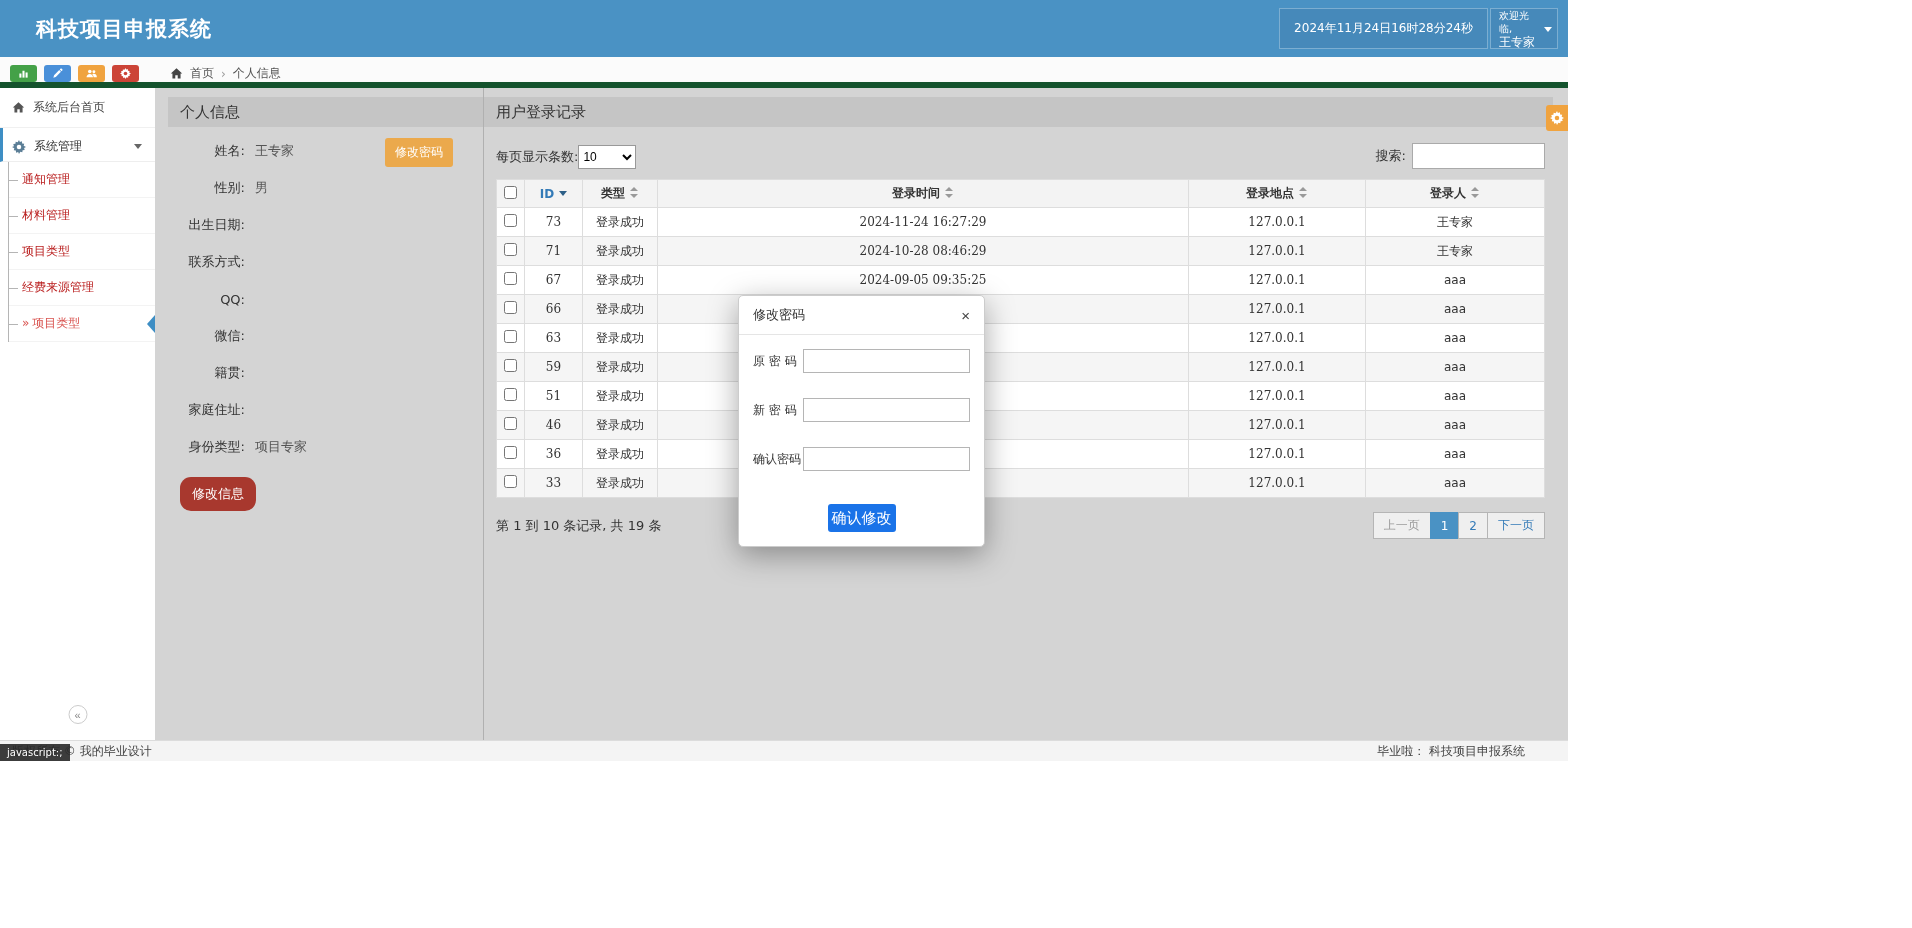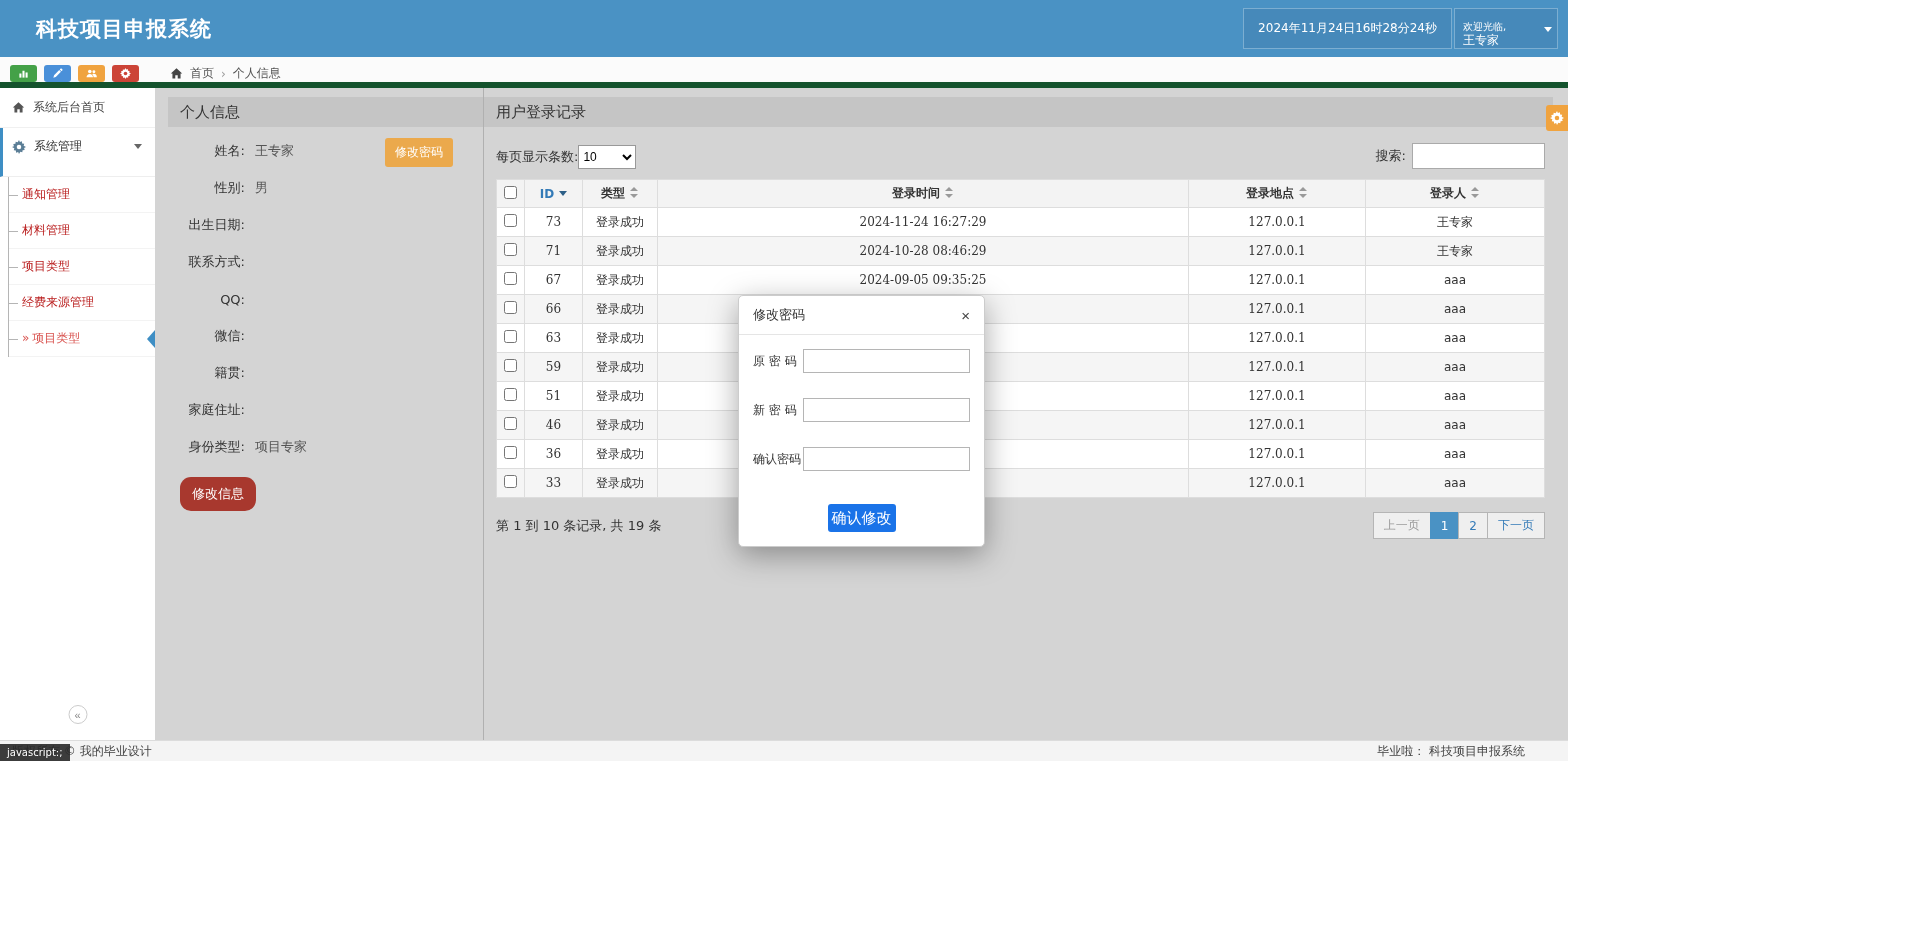--- a/index.html
+++ b/index.html
@@ -4,42 +4,42 @@
 <style>
   *{margin:0;padding:0;box-sizing:border-box}
   html,body{width:1912px;height:928px;background:#ffffff;font-family:"DejaVu Sans","Liberation Sans",sans-serif;color:#333;overflow:hidden}
   .page{position:relative;width:1568px;height:761px;background:#fff}
 
   
   .topbar{height:57px;background:#4a92c4;display:flex;align-items:center;padding:0 10px 0 36px}
   .app-title{color:#fff;font-size:21px;font-weight:bold;letter-spacing:1px;flex:1}
   .hdr-box{background:#4689ba;border:1px solid #7caed1;color:#fff;height:41px;display:flex;align-items:center}
   .datetime-box{padding:0 14px;font-size:12px;margin-right:2px}
-  .user-box{width:104px;position:relative;flex-direction:column;align-items:flex-start;justify-content:flex-end;padding:0 16px 0 8px;cursor:pointer}
+  .user-box{width:68px;position:relative;flex-direction:column;align-items:flex-start;justify-content:space-between;padding:0 16px 0 8px;cursor:pointer}
   .welcome{font-size:10px;line-height:13px}
   .username{font-size:12px;line-height:15px}
   .caret-down{position:absolute;right:5px;top:18px;width:0;height:0;border-left:4px solid transparent;border-right:4px solid transparent;border-top:5px solid #fff}
 
   
   .subbar{height:31px;background:#fbfbfb;border-bottom:6px solid #14532d;display:flex;align-items:flex-end}
   .quick-icons{width:155px;flex-shrink:0;display:flex;gap:7px;padding-left:10px}
   .qbtn{width:27px;height:17px;border-radius:3px;border:none;display:flex;align-items:center;justify-content:center;cursor:pointer}
   .qbtn svg{width:11px;height:11px;fill:#fff}
   .q-green{background:#44a148}.q-blue{background:#4a90d9}.q-orange{background:#f0a33f}.q-red{background:#cc4437}
   .bc{display:flex;align-items:center;gap:7px;font-size:12px;color:#555;padding-left:15px}
   .bc svg{width:13px;height:13px;fill:#444}
   .bc-sep{color:#999}
   .bc-link{cursor:pointer}
 
   
   .main{display:flex;height:652px}
   .sidebar{width:155px;flex-shrink:0;background:#fff;position:relative;font-size:12px}
   .side-home{display:flex;align-items:center;gap:8px;padding:11px 12px;color:#444;cursor:pointer;border-bottom:1px solid #f0f0f0}
   .side-home svg{width:13px;height:13px;fill:#555}
-  .side-group{display:flex;align-items:center;gap:8px;padding:10px 10px 21px 9px;color:#333;cursor:pointer;border-left:3px solid #3e8ec4;border-bottom:1px solid #eee}
+  .side-group{display:flex;align-items:center;gap:8px;padding:10px 10px 6px 9px;color:#333;cursor:pointer;border-left:3px solid #3e8ec4;border-bottom:1px solid #eee}
   .side-group svg{width:14px;height:14px;fill:#5b7e96}
   .grp-label{flex:1}
   .chev{width:0;height:0;border-left:4px solid transparent;border-right:4px solid transparent;border-top:5px solid #666;margin-right:3px}
   .submenu{margin-left:8px;border-left:1px solid #b5b5b5}
   .sm-item{position:relative;padding:9px 8px 9px 13px;color:#b91c1c;cursor:pointer;border-bottom:1px solid #f3f3f3}
   .sm-item::before{content:"";position:absolute;left:0;top:50%;width:9px;height:1px;background:#b5b5b5}
   .sm-item.active{color:#d9534f}
   .sm-prefix{margin-right:3px}
   .active-arrow{position:absolute;right:0;top:50%;margin-top:-9px;width:0;height:0;border-top:9px solid transparent;border-bottom:9px solid transparent;border-right:8px solid #3e8ec4}
   .collapse-btn{position:absolute;bottom:16px;left:50%;transform:translateX(-50%);width:19px;height:19px;border-radius:50%;border:1px solid #ccc;background:#fff;color:#888;font-size:11px;line-height:16px;text-align:center;cursor:pointer}

